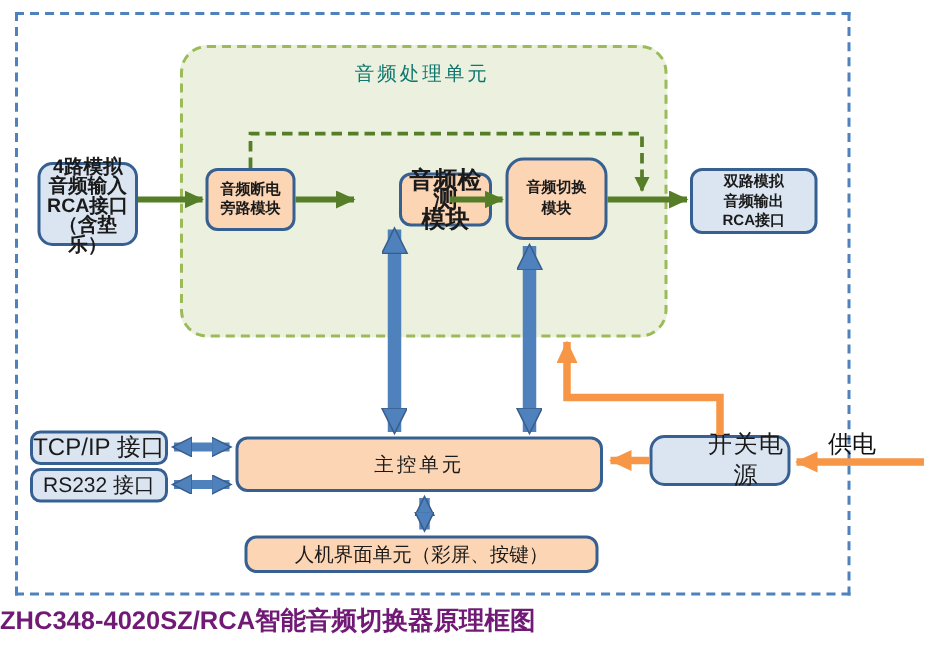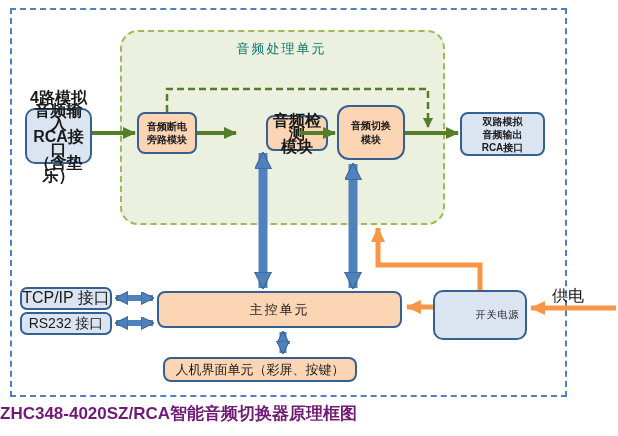--- a/index.html
+++ b/index.html
@@ -15,36 +15,36 @@
   .region-title{position:absolute;left:120px;top:40px;width:323px;text-align:center;
     font-size:13px;letter-spacing:2px;color:#0f766e;}
 
   .box{position:absolute;box-sizing:border-box;display:flex;flex-direction:column;
     justify-content:center;align-items:center;text-align:center;border:2px solid #376092;}
   .io{background:#dbe5f1;}
   .mod{background:#fcd5b4;text-align:center;}
   .lines{white-space:pre-line;}
 
   .b-input{left:25px;top:108px;width:67px;height:56px;border-radius:10px;
-    font-size:16px;line-height:13px;font-weight:bold;}
+    font-size:13px;line-height:13px;font-weight:bold;}
   .b-bypass{left:137px;top:112px;width:60px;height:42px;border-radius:8px;
     font-size:10px;line-height:13px;font-weight:bold;}
   .b-detect{left:238px;top:115px;width:62px;height:36px;border-radius:8px;
     font-size:16px;line-height:13px;font-weight:bold;margin-left:28px;}
   .b-switch{left:337px;top:105px;width:68px;height:55px;border-radius:12px;
     font-size:10px;line-height:14px;font-weight:bold;}
   .b-output{left:460px;top:112px;width:85px;height:44px;border-radius:8px;
     font-size:10px;line-height:13px;font-weight:bold;}
   .b-tcpip{left:20px;top:287px;width:92px;height:23px;border-radius:7px;font-size:16px;}
   .b-rs232{left:20px;top:312px;width:92px;height:23px;border-radius:7px;font-size:14px;}
   .b-main{left:157px;top:291px;width:245px;height:37px;border-radius:8px;
     font-size:13px;letter-spacing:2px;}
-  .b-hmi{left:163px;top:357px;width:194px;height:25px;border-radius:8px;font-size:13px;font-family:Liberation Mono, monospace;}
-  .b-psu{left:433px;top:290px;width:94px;height:50px;border-radius:10px;
-    font-size:10px;letter-spacing:1px;padding-left:35px;}
+  .b-hmi{left:163px;top:357px;width:236px;height:25px;border-radius:8px;font-size:13px;font-family:Liberation Mono, monospace;}
+  .b-psu{left:433px;top:290px;width:94px;height:34px;border-radius:10px;
+    font-size:16px;letter-spacing:1px;padding-left:35px;}
 
   .power-in{position:absolute;left:552px;top:286px;width:44px;font-size:16px;color:#111;}
 
   .caption{position:absolute;left:0;top:402px;width:577px;
     font-size:17px;font-weight:bold;color:#701a75;}
 
   svg.arrows{position:absolute;left:0;top:0;pointer-events:none;}
 </style>
 </head>
 <body>

